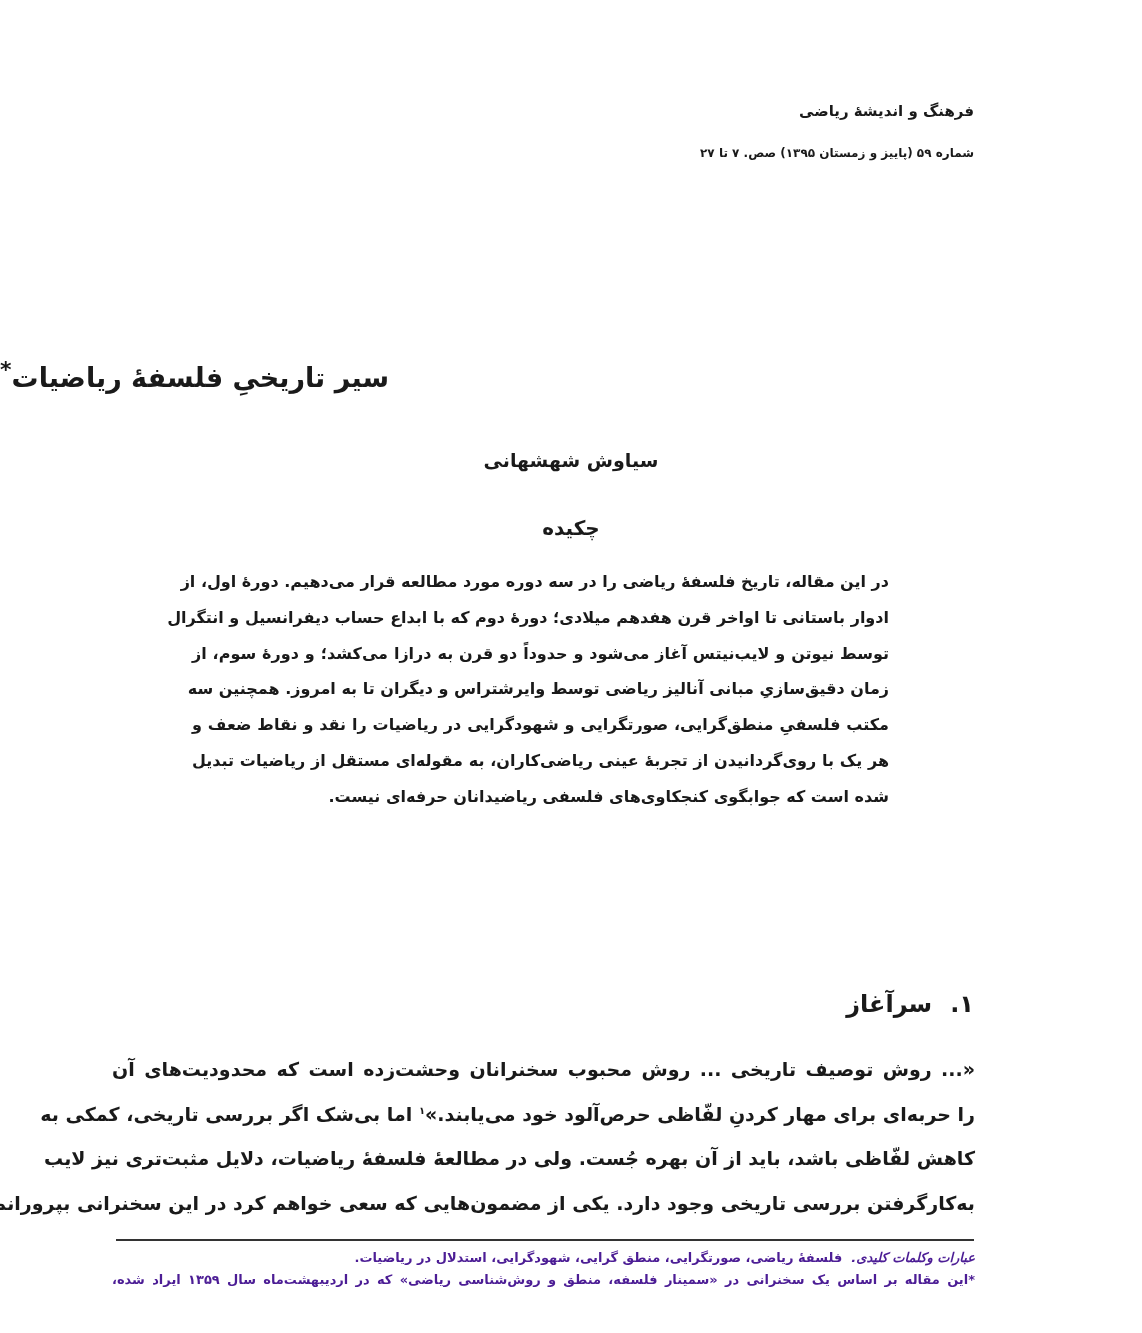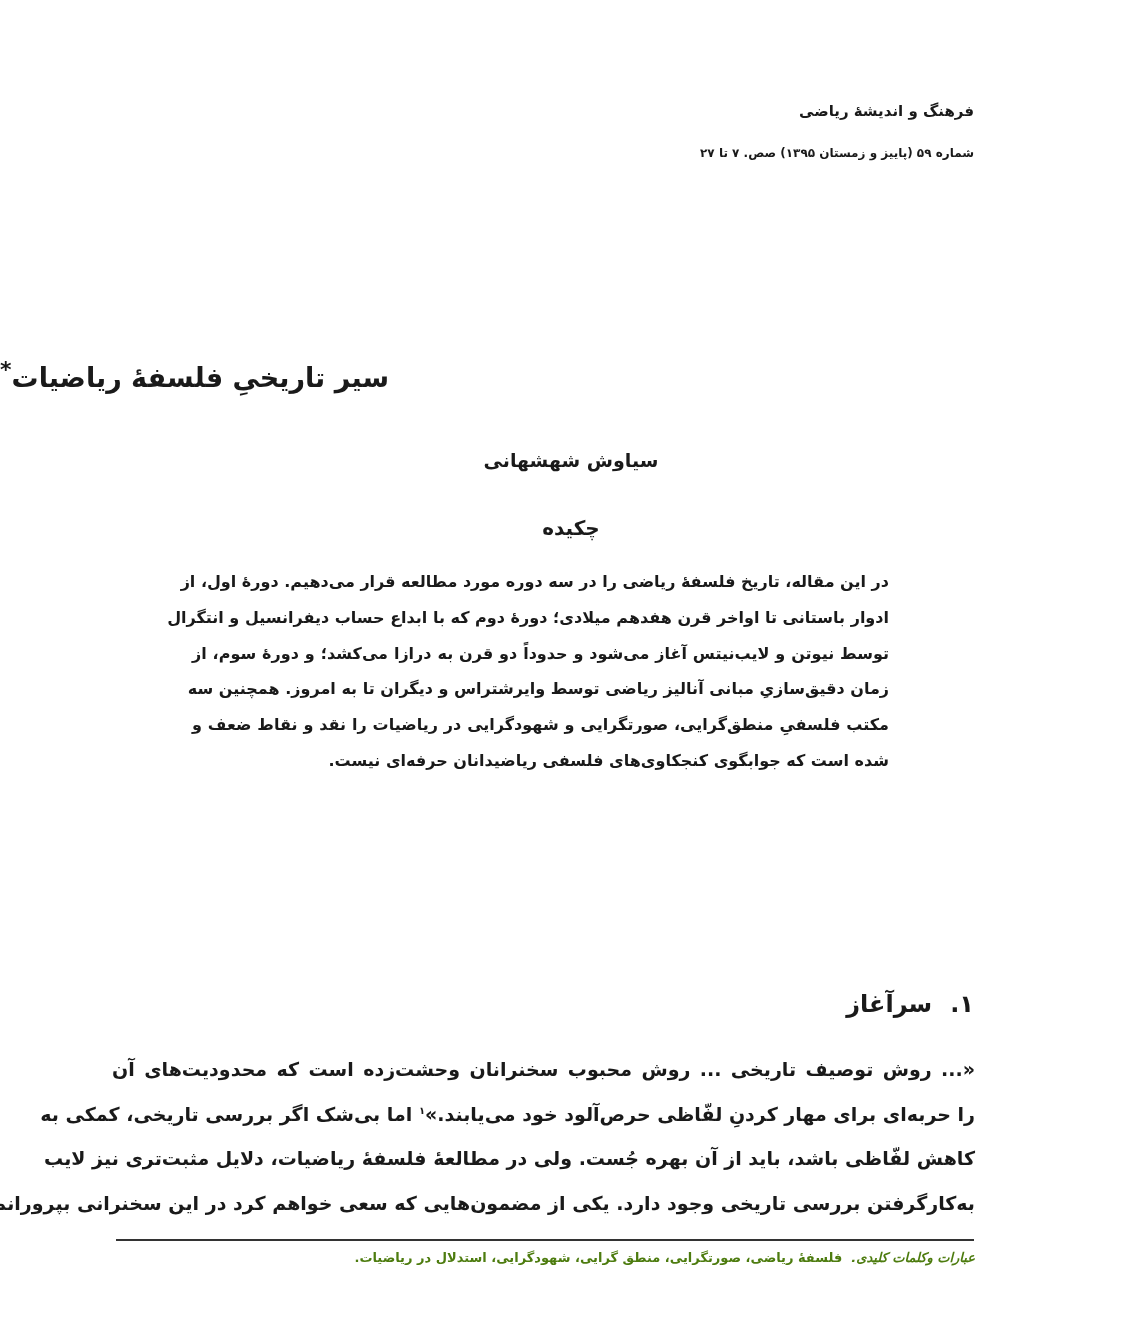--- a/index.html
+++ b/index.html
@@ -81,21 +81,21 @@
       left: 116px; top: 1239px;
       width: 858px; height: 0;
       border-top: 2px solid #333333;
     }
 
     
     .footnotes {
       left: 112px; width: 863px; top: 1247px;
       font-size: 13px; font-weight: bold;
       line-height: 21.5px;
-      color: #4d7c0f;
+      color: #4c1d95;
     }
     .footnotes .line { display: block; white-space: nowrap; }
     .footnotes .line.j { text-align: justify; text-align-last: justify; }
     .kw-label { font-style: italic; }
   </style>
 </head>
 <body>
 
 <div class="abs rtl journal-name">فرهنگ و اندیشهٔ ریاضی</div>
 <div class="abs rtl issue-line">شماره ۵۹ (پاییز و زمستان ۱۳۹۵) صص. ۷ تا ۲۷</div>
@@ -105,31 +105,33 @@
 </div>
 <div class="abs rtl author">سیاوش شهشهانی</div>
 <div class="abs rtl abstract-heading">چکیده</div>
 
 <div class="abs rtl abstract">
   <span class="line">در این مقاله، تاریخ فلسفهٔ ریاضی را در سه دوره مورد مطالعه قرار می‌دهیم.  دورهٔ اول، از</span>
   <span class="line">ادوار باستانی تا اواخر قرن هفدهم میلادی؛ دورهٔ دوم که با ابداع حساب دیفرانسیل و انتگرال</span>
   <span class="line">توسط نیوتن و لایب‌نیتس آغاز می‌شود و حدوداً دو قرن به درازا می‌کشد؛ و دورهٔ سوم، از</span>
   <span class="line">زمان دقیق‌سازیِ مبانی آنالیز ریاضی توسط وایرشتراس و دیگران تا به امروز.  همچنین سه</span>
   <span class="line">مکتب فلسفیِ منطق‌گرایی، صورتگرایی و شهودگرایی در ریاضیات را نقد و نقاط ضعف و</span>
+  <span class="line">هر یک با روی‌گردانیدن از تجربهٔ عینی ریاضی‌کاران، به مقوله‌ای مستقل از ریاضیات تبدیل</span>
   <span class="line last">شده است که جوابگوی کنجکاوی‌های فلسفی ریاضیدانان حرفه‌ای نیست.</span>
 </div>
 
 <div class="abs rtl section-heading">
   <span class="num">۱.</span><span>سرآغاز</span>
 </div>
 
 <div class="abs rtl body-text">
   <span class="line">«...  روش توصیف تاریخی  ...  روش محبوب سخنرانان وحشت‌زده است که محدودیت‌های آن</span>
   <span class="line"><span>را حربه‌ای برای مهار کردنِ لفّاظی حرص‌آلود خود می‌یابند.»</span><sup class="fn">۱</sup><span> اما بی‌شک اگر بررسی تاریخی، کمکی به</span></span>
   <span class="line">کاهش لفّاظی باشد، باید از آن بهره جُست.  ولی در مطالعهٔ فلسفهٔ ریاضیات، دلایل مثبت‌تری نیز لایب</span>
   <span class="line">به‌کارگرفتن بررسی تاریخی وجود دارد.  یکی از مضمون‌هایی که سعی خواهم کرد در این سخنرانی بپرورانم،</span>
 </div>
 
 <div class="abs footnote-rule"></div>
 
 <div class="abs rtl footnotes">
   <span class="line"><span class="kw-label">عبارات وکلمات کلیدی.</span>&nbsp;&nbsp;<span>فلسفهٔ ریاضی، صورتگرایی، منطق گرایی، شهودگرایی، استدلال در ریاضیات.</span></span>
+  <span class="line j">*این مقاله بر اساس یک سخنرانی در «سمینار فلسفه، منطق و روش‌شناسی ریاضی» که در اردیبهشت‌ماه سال ۱۳۵۹ ایراد شده،</span>
 </div>
 
 </body></html>

